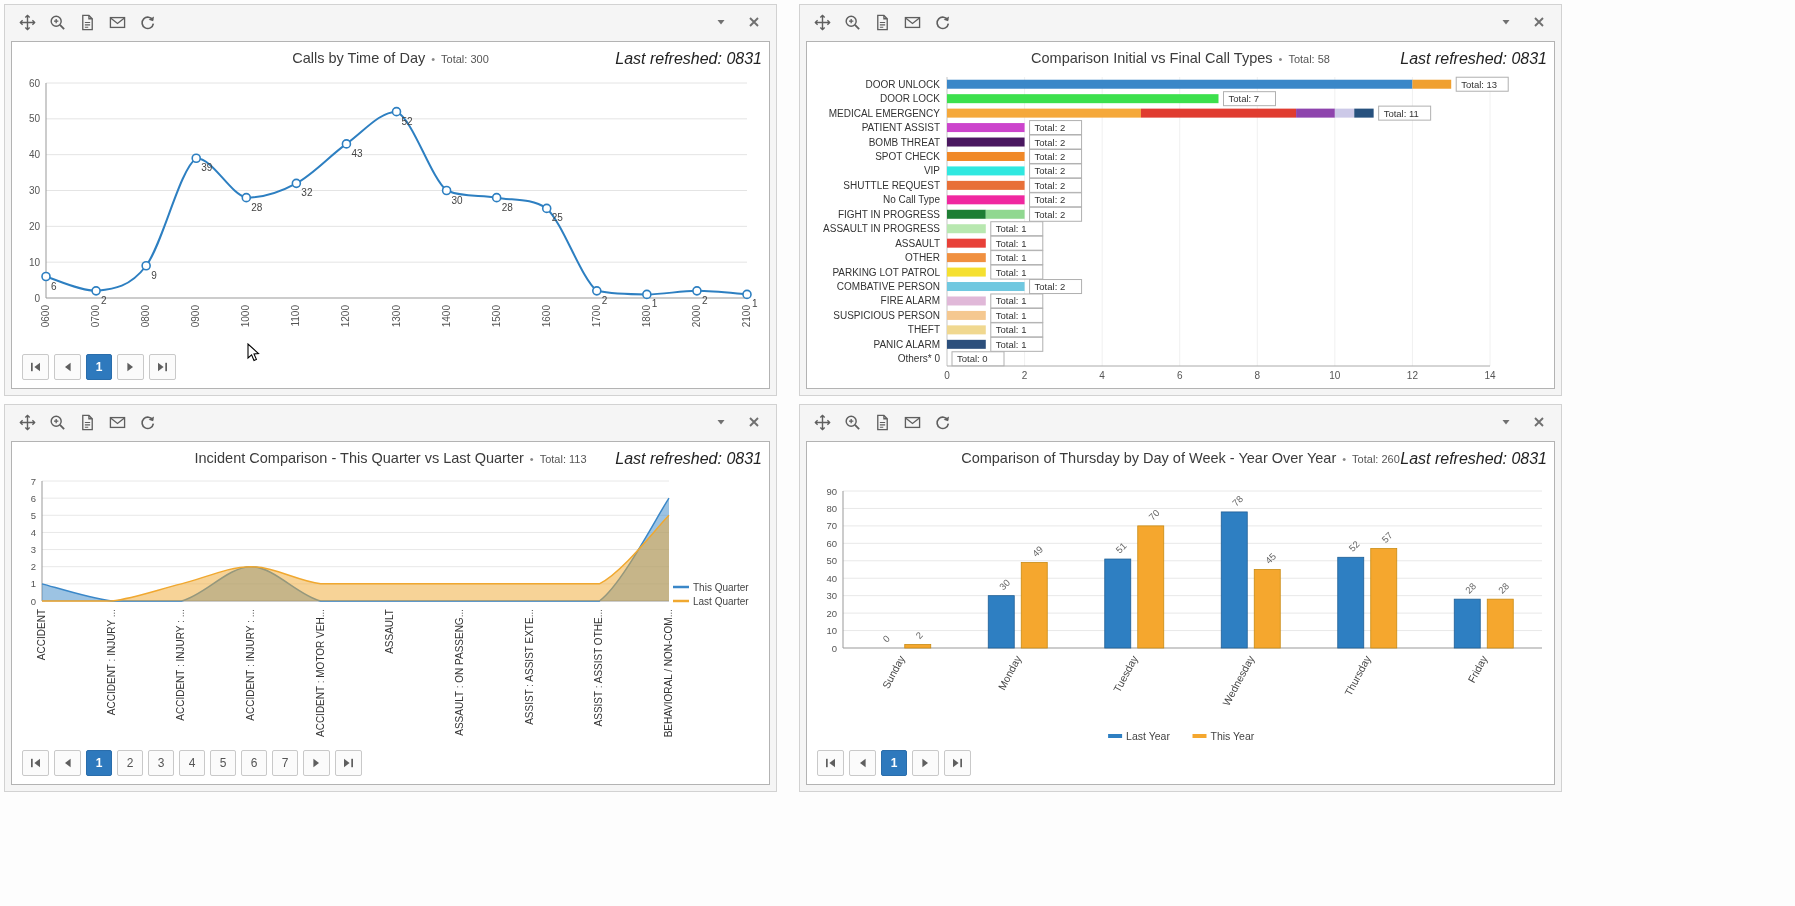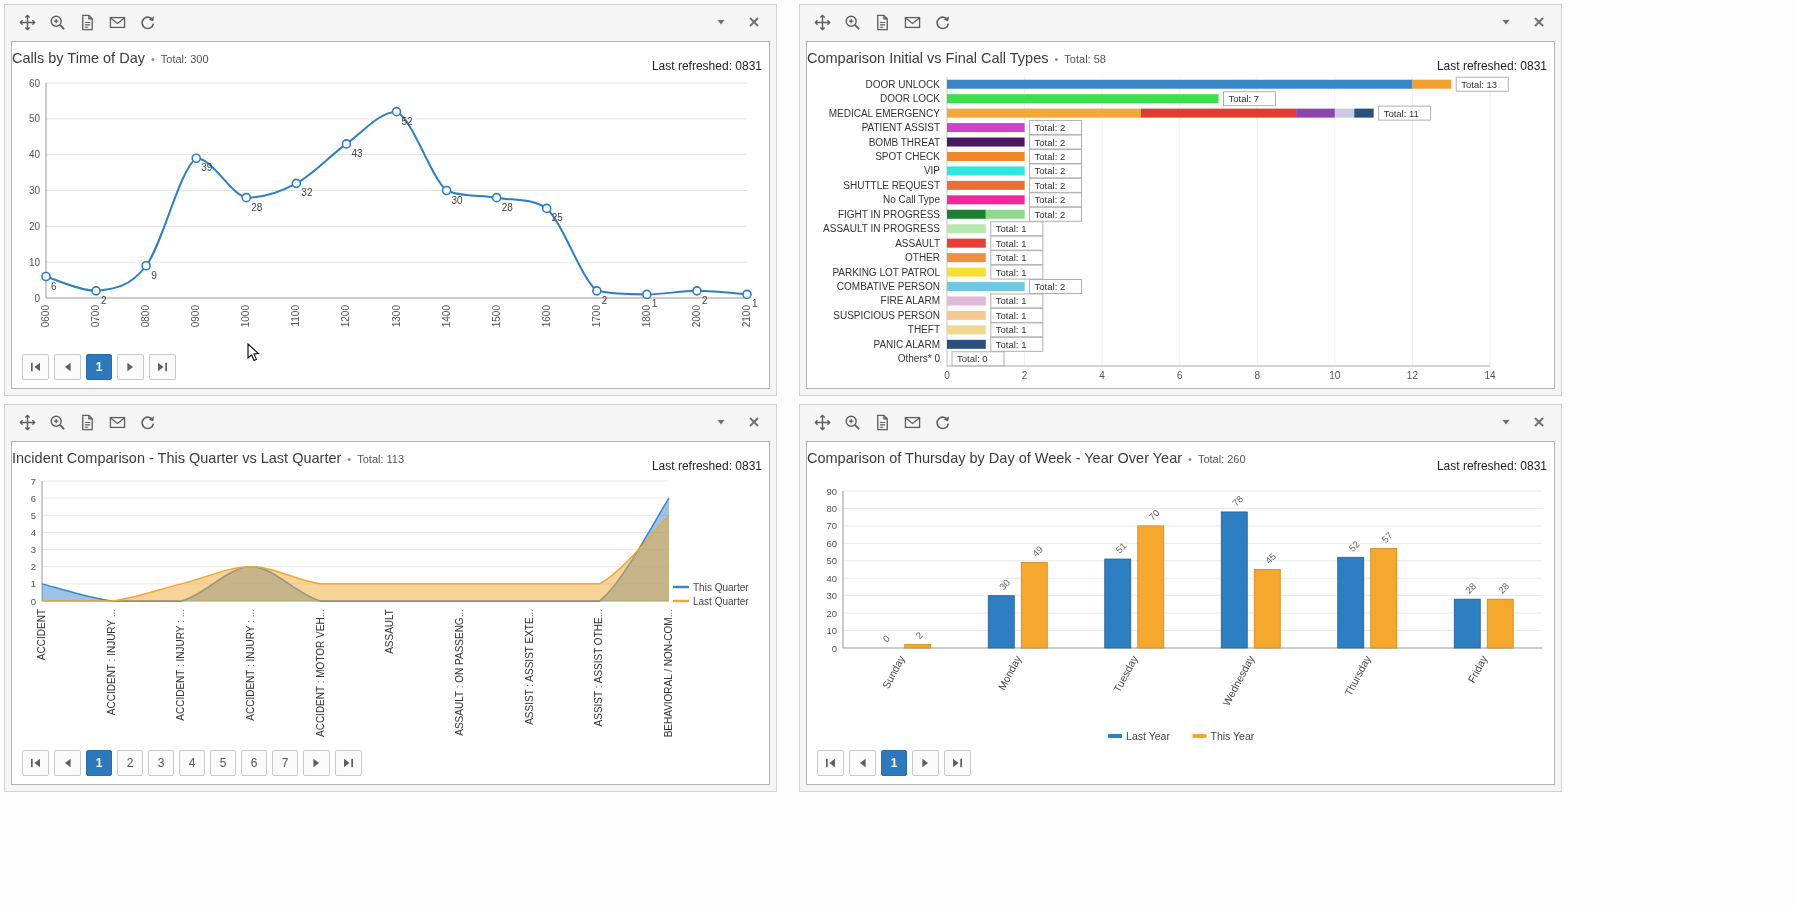--- a/index.html
+++ b/index.html
@@ -6,25 +6,25 @@
   html,body { width:1795px; height:906px; background:#fdfdfd; font-family:"Liberation Sans", sans-serif; overflow:hidden; }
   .dashboard { position:relative; width:1795px; height:906px; }
   .panel { position:absolute; background:#f5f5f5; border:1px solid #d2d2d2; }
   .toolbar { height:34px; display:flex; align-items:center; padding:0 12px; }
   .tbtn { display:inline-flex; align-items:center; justify-content:center; width:21px; height:21px; margin-right:9px; cursor:pointer; }
   .tbtn svg.ic { width:17px; height:17px; }
   .tbtn svg.ic-sm { width:12px; height:12px; }
   .tb-right { margin-left:auto; display:flex; align-items:center; }
   .tb-right .tbtn { margin-right:0; margin-left:12px; }
   .chart-box { position:absolute; left:6px; right:6px; top:36px; bottom:6px; background:#fff; border:1px solid #b3b3b3; }
-  .chart-header { text-align:left; padding-top:7px; height:31px; white-space:nowrap; }
+  .chart-header { text-align:center; padding-top:7px; height:31px; white-space:nowrap; }
   .chart-title { font-size:14.5px; color:#3c3c3c; }
   .bullet { font-size:11px; color:#888; margin:0 6px; }
   .chart-total { font-size:11px; color:#555; }
-  .last-refreshed { position:absolute; top:17px; right:7px; font-size:12px; color:#222; }
+  .last-refreshed { position:absolute; top:8px; right:7px; font-size:16px; color:#222;font-style:italic; }
   .chart-svg { display:block; margin:2px auto 0 auto; }
   svg text { font-family:"Liberation Sans", sans-serif; }
   .pager { position:absolute; left:10px; bottom:8px; display:flex; gap:5px; }
   .pbtn { min-width:26px; height:26px; border:1px solid #c9c9c9; background:#fbfbfb; border-radius:2px;
           display:flex; align-items:center; justify-content:center; font-size:12px; color:#555;
           cursor:pointer; padding:0 7px; }
   .pbtn.active { background:#2e79bd; border-color:#2a6dab; color:#fff; font-weight:bold; }
   .cursor { position:absolute; z-index:50; }
   .defs-hidden { position:absolute; width:0; height:0; overflow:hidden; }
 </style>

